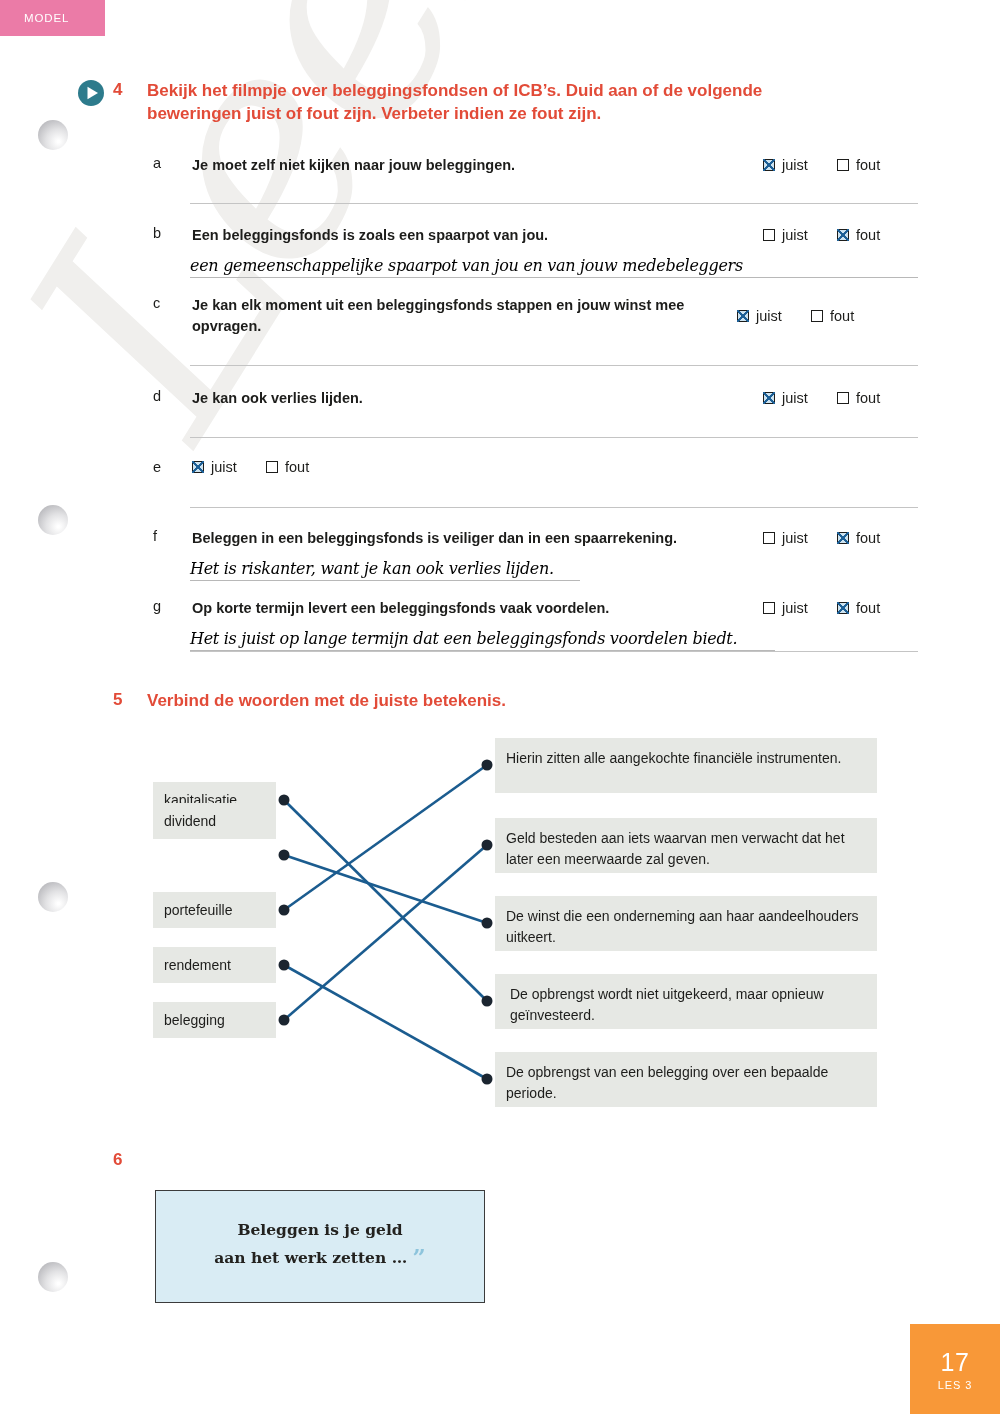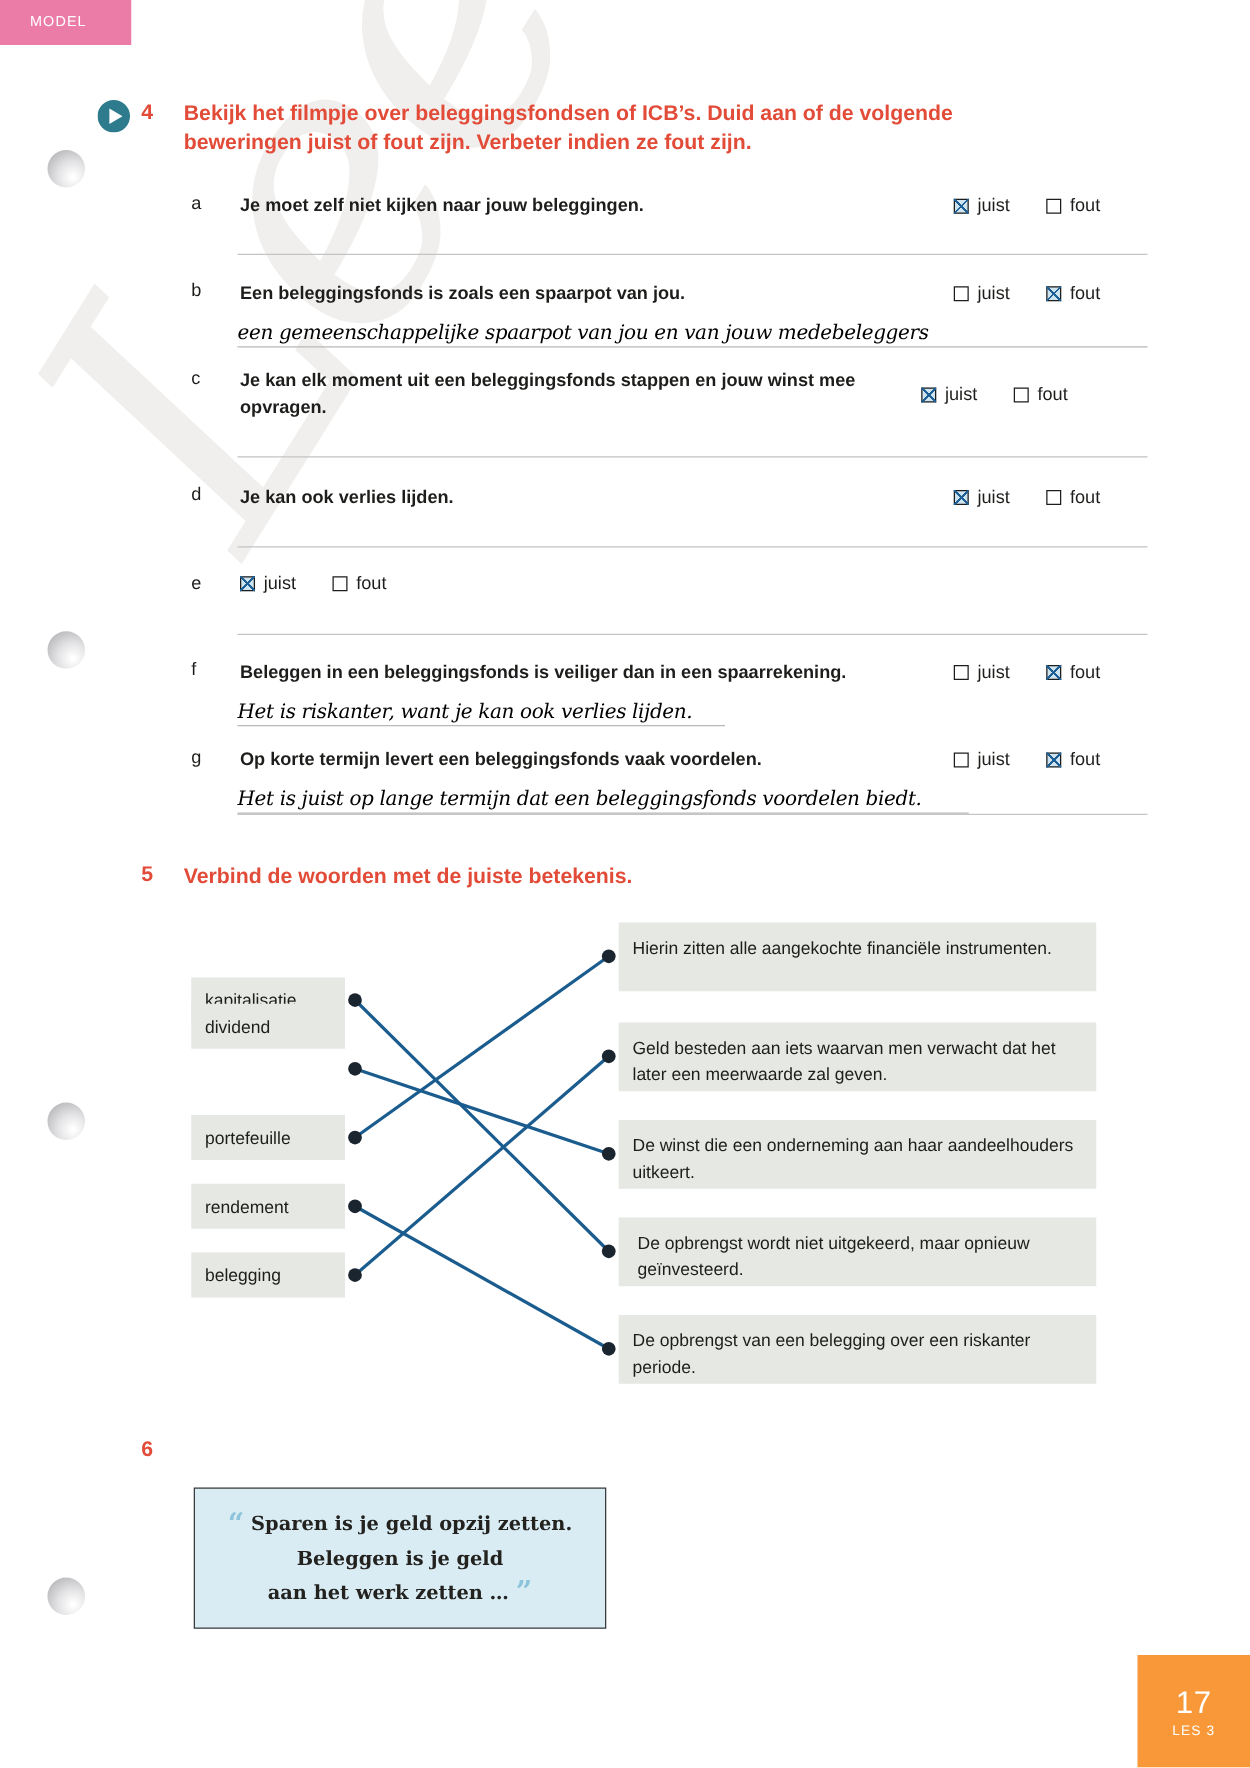--- a/index.html
+++ b/index.html
@@ -403,32 +403,28 @@
       <span>rendement</span>
     </div>
     <div class="word-box" style="top:1002px;">
       <span>belegging</span>
     </div>
 
     <div class="desc-box" style="top:738px; height:55px;">Hierin zitten alle aangekochte financiële instrumenten.</div>
     <div class="desc-box" style="top:818px; height:55px;">Geld besteden aan iets waarvan men verwacht dat het later een meerwaarde zal geven.</div>
     <div class="desc-box" style="top:896px; height:55px;">De winst die een onderneming aan haar aandeelhouders uitkeert.</div>
     <div class="desc-box" style="top:974px; height:55px;padding-left:15px;">De opbrengst wordt niet uitgekeerd, maar opnieuw geïnvesteerd.</div>
-    <div class="desc-box" style="top:1052px; height:55px;">De opbrengst van een belegging over een riskanter periode.</div>
+    <div class="desc-box" style="top:1052px; height:55px;">De opbrengst van een belegging over een bepaalde periode.</div>
   </div>
 
   <div class="ex-head" style="left:113px; top:1150px;">
     <div class="ex-num">6</div>
   </div>
 
   <div id="quote-box">
-    <div>
-      <span class="qmark">“</span>
-      <span>Sparen is je geld opzij zetten.</span>
-    </div>
     <div>Beleggen is je geld</div>
     <div>
       <span>aan het werk zetten …</span>
       <span class="qmark">”</span>
     </div>
   </div>
 
   <div id="footer">
     <div class="pg">17</div>
     <div class="les">LES 3</div>

